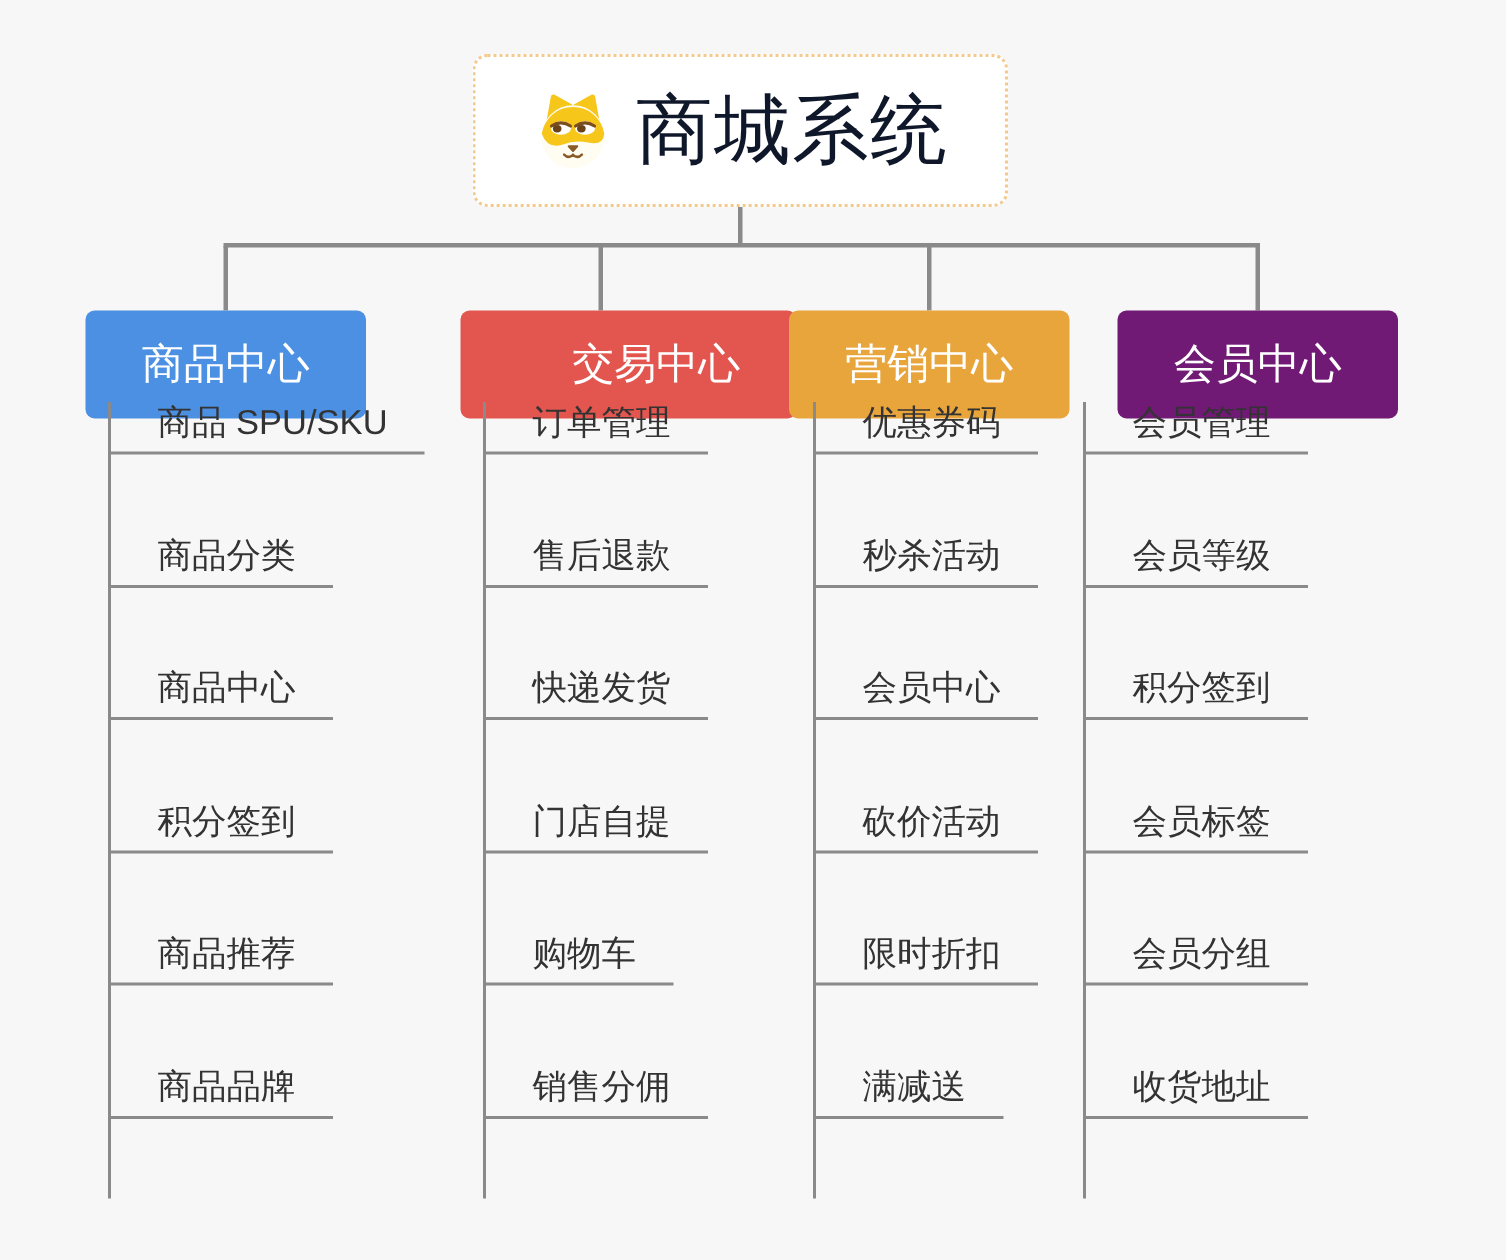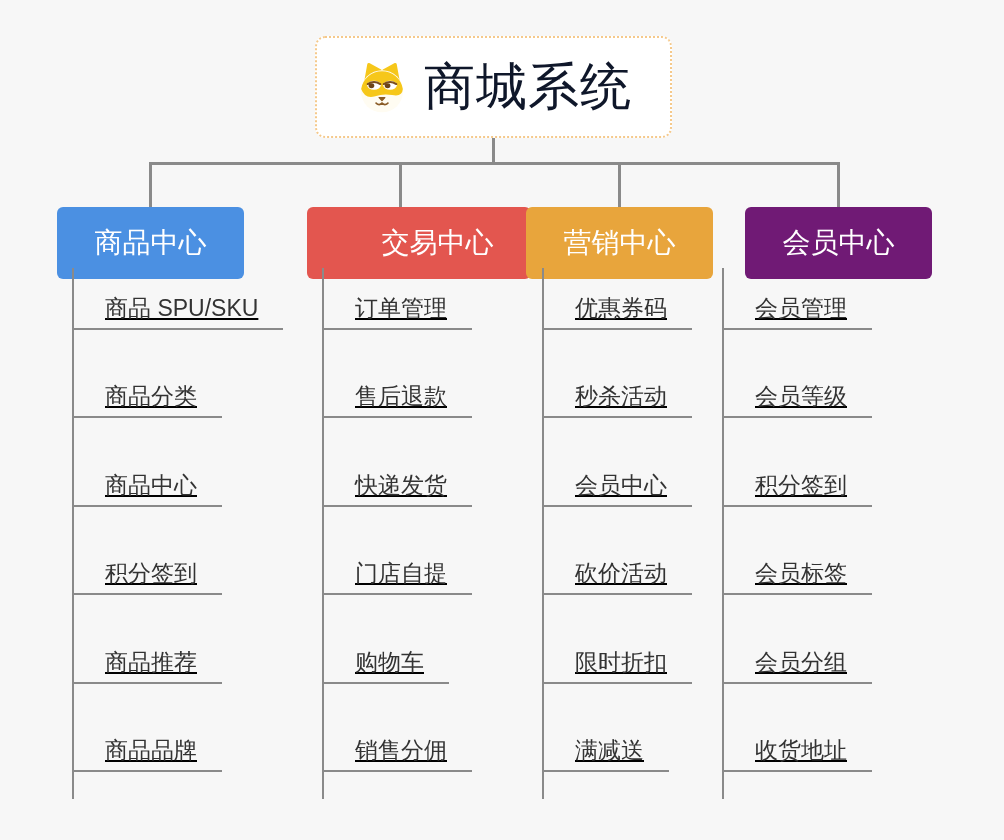--- a/index.html
+++ b/index.html
@@ -46,21 +46,21 @@
   .branch.b2{left:526px;background:#e8a53c;}
   .branch.b3{left:745px;background:#6ebf43;}
 
   
   .col{
     position:absolute;top:268px;height:531px;
     border-left:2px solid #8a8a8a;
     display:flex;flex-direction:column;
   }
   .col.c0{left:72px;} .col.c1{left:322px;} .col.c2{left:542px;} .col.c3{left:722px;}
-  .leafrow{flex:1;display:flex;align-items:center;text-decoration:underline;}
+  .leafrow{flex:1;display:flex;align-items:flex-start;}
   .leaf{
     display:inline-block;
     border-bottom:2px solid #8a8a8a;
     padding:0 25px 7px 31px;
     font-size:23px;color:#333333;
     white-space:nowrap;line-height:1.15;
   }
 </style>
 </head>
 <body>

